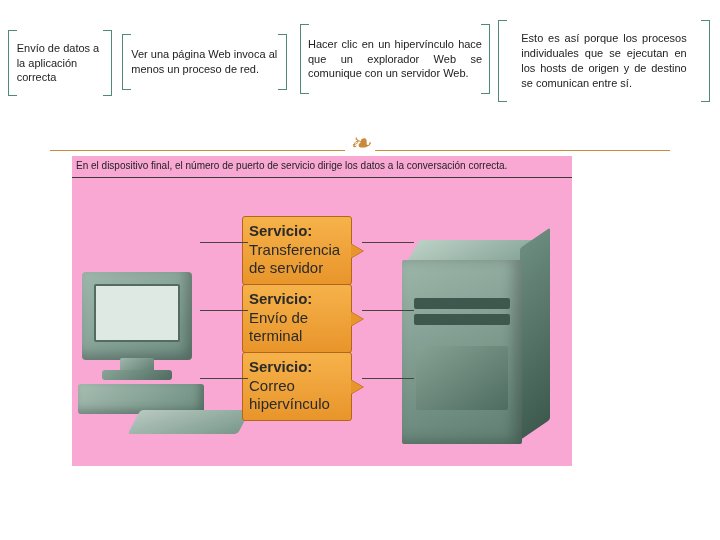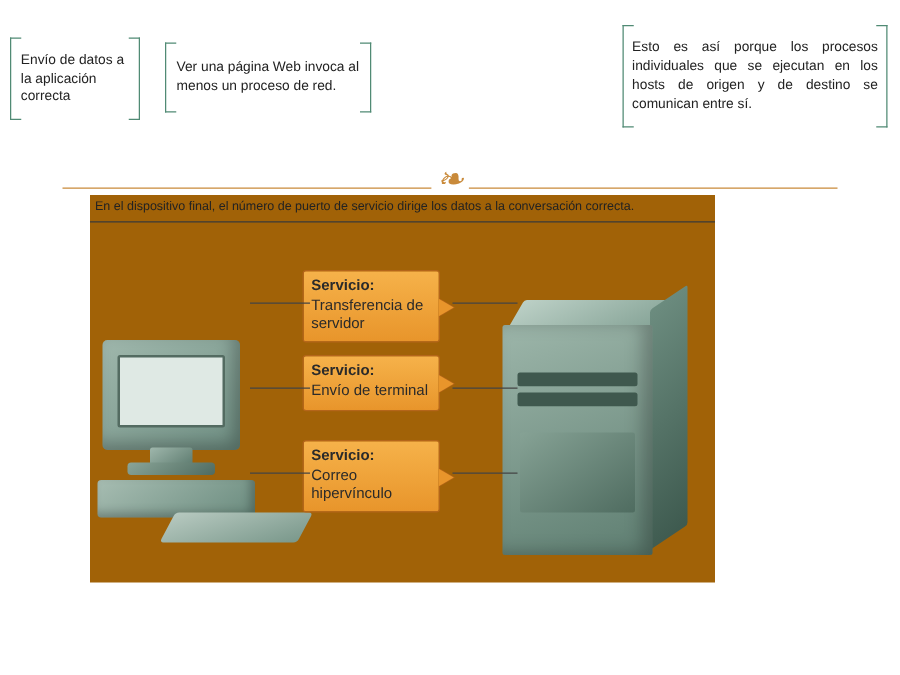--- a/index.html
+++ b/index.html
@@ -38,23 +38,23 @@
   }
   .bracket-l::before { left: 0; border-left: 1.5px solid #508a74; }
   .bracket-r::before { right: 0; border-right: 1.5px solid #508a74; }
   .col-text {
     font-size: 11px;
     line-height: 1.35;
     color: #222;
     padding: 2px 5px;
   }
   .col1 { left: 8px;  top: 10px; height: 66px; width: 104px; }
-  .col2 { left: 132px; top: 14px; height: 56px; width: 165px; }
+  .col2 { left: 122px; top: 14px; height: 56px; width: 165px; }
   .col3 { left: 300px; top: 4px;  height: 70px; width: 190px; }
-  .col4 { left: 498px; top: 0px;  height: 82px; width: 212px; }
+  .col4 { left: 498px; top: 0px;  height: 82px; width: 212px; gap: 16px; }
   .col-text.j { text-align: justify; }
 
   .divider-wrap {
     position: absolute;
     top: 140px;
     left: 50px;
     right: 50px;
     height: 22px;
   }
   .divider-line {
@@ -77,21 +77,21 @@
     padding: 0 4px;
     line-height: 20px;
   }
 
   .figure {
     position: absolute;
     top: 156px;
     left: 72px;
     width: 500px;
     height: 310px;
-    background: #a16207;
+    background: #f9a8d4;
   }
   .figure-caption {
     font-size: 10px;
     color: #222;
     margin: 4px 0 6px 4px;
   }
   .figure-rule {
     height: 0;
     border-top: 1px solid #3a3a3a;
     margin-bottom: 4px;
@@ -188,21 +188,21 @@
     background:linear-gradient(145deg,#86a295,#4f6c60);
     border-radius:2px;
   }
 
   
   .callout{
     position:absolute;
     left:170px;
     width:110px;
     padding:5px 6px 8px 6px;
-    font-size:12px;
+    font-size:15px;
     line-height:1.15;
     color:#2a2a2a;
     background:linear-gradient(#f6b24a,#e8952b);
     border:1.5px solid #b4651a;
     border-radius:3px;
   }
   .callout .ttl{ font-weight:bold; margin-bottom:2px;}
   .callout::after{
     content:"";
     position:absolute;
@@ -230,20 +230,25 @@
 
 <div class="top-row">
   <div class="col col1">
     <div class="bracket-l"></div>
     <div class="col-text">Envío de datos a la aplicación correcta</div>
     <div class="bracket-r"></div>
   </div>
   <div class="col col2">
     <div class="bracket-l"></div>
     <div class="col-text">Ver una página Web invoca al menos un proceso de red.</div>
+    <div class="bracket-r"></div>
+  </div>
+  <div class="col col3">
+    <div class="bracket-l"></div>
+    <div class="col-text j">Hacer clic en un hipervínculo hace que un explorador Web se comunique con un servidor Web.</div>
     <div class="bracket-r"></div>
   </div>
   <div class="col col4">
     <div class="bracket-l"></div>
     <div class="col-text j">Esto es así porque los procesos individuales que se ejecutan en los hosts de origen y de destino se comunican entre sí.</div>
     <div class="bracket-r"></div>
   </div>
 </div>
 
 <div class="divider-wrap">

